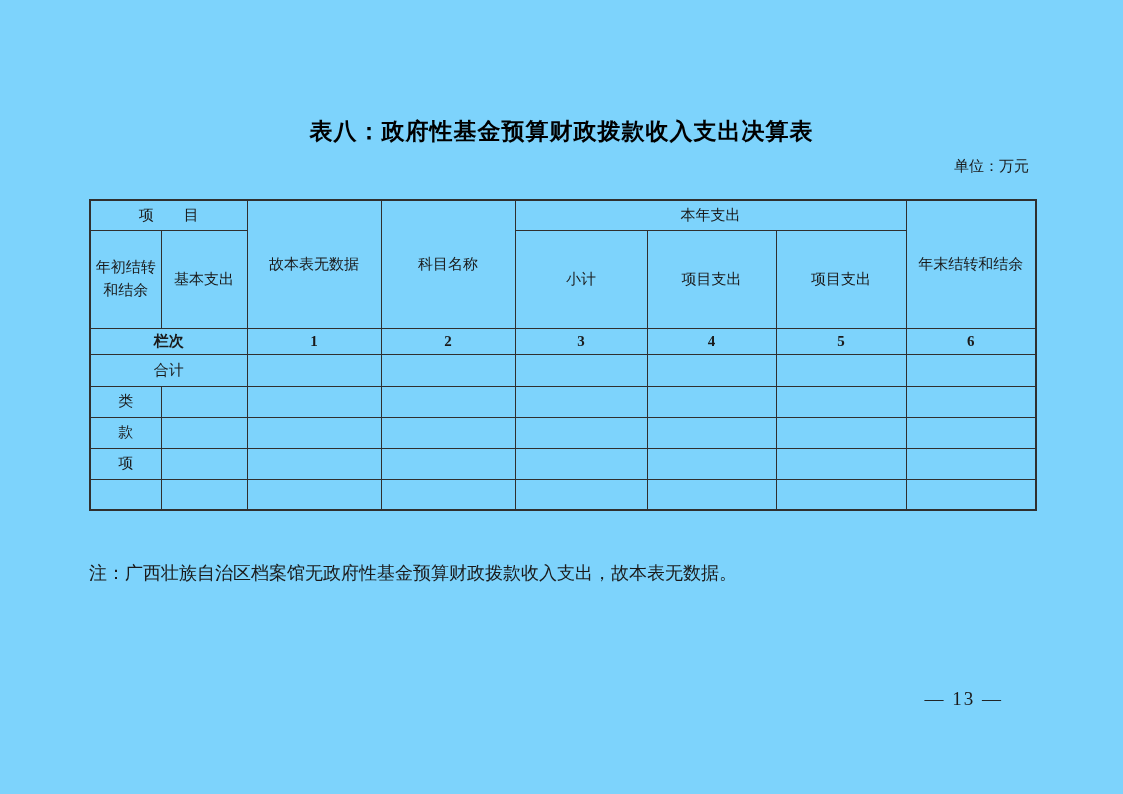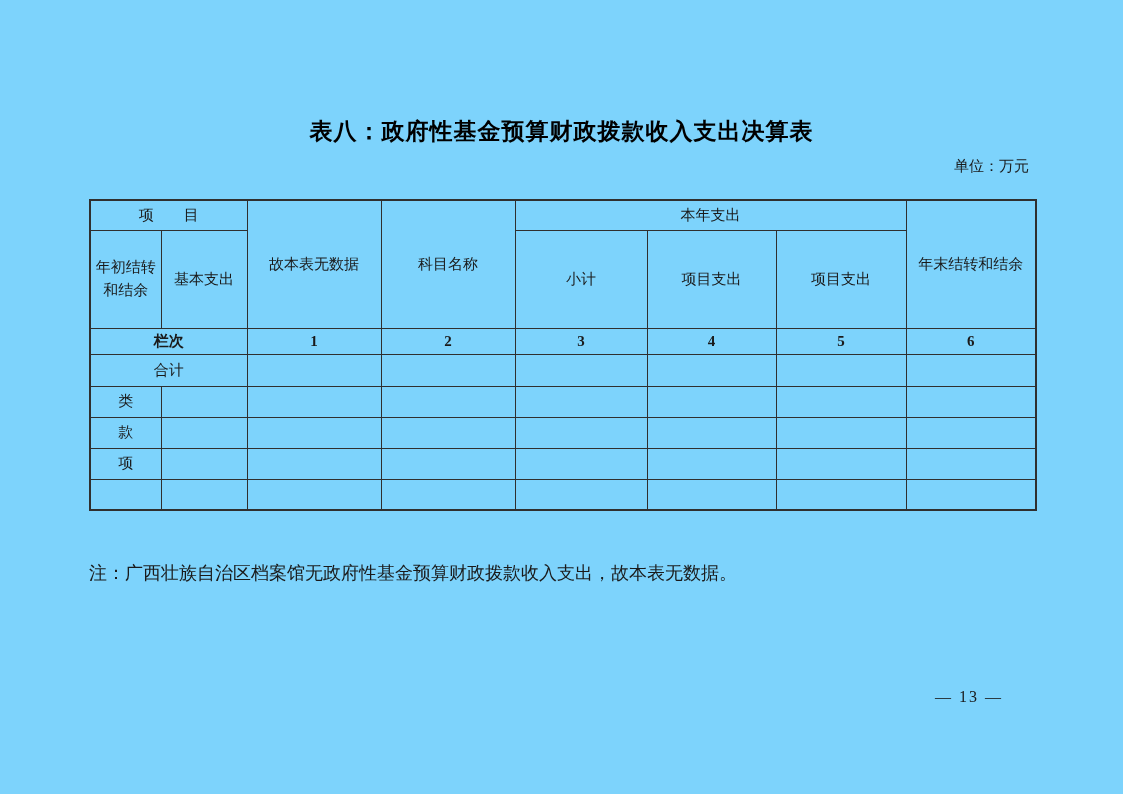--- a/index.html
+++ b/index.html
@@ -67,21 +67,21 @@
     left: 89px; top: 521px;
     font-size: 18px;
     color: #1a1a1a;
     margin-top: 40px;
   }
 
   .page-number {
     position: absolute;
     top: 688px;
     right: 120px;
-    font-size: 16px;
+    font-size: 19px;
     color: #1a1a1a;
     letter-spacing: 2px;
   }
 </style>
 </head>
 <body>
 
 <div class="page">
 
   <div class="page-title">表八：政府性基金预算财政拨款收入支出决算表</div>

